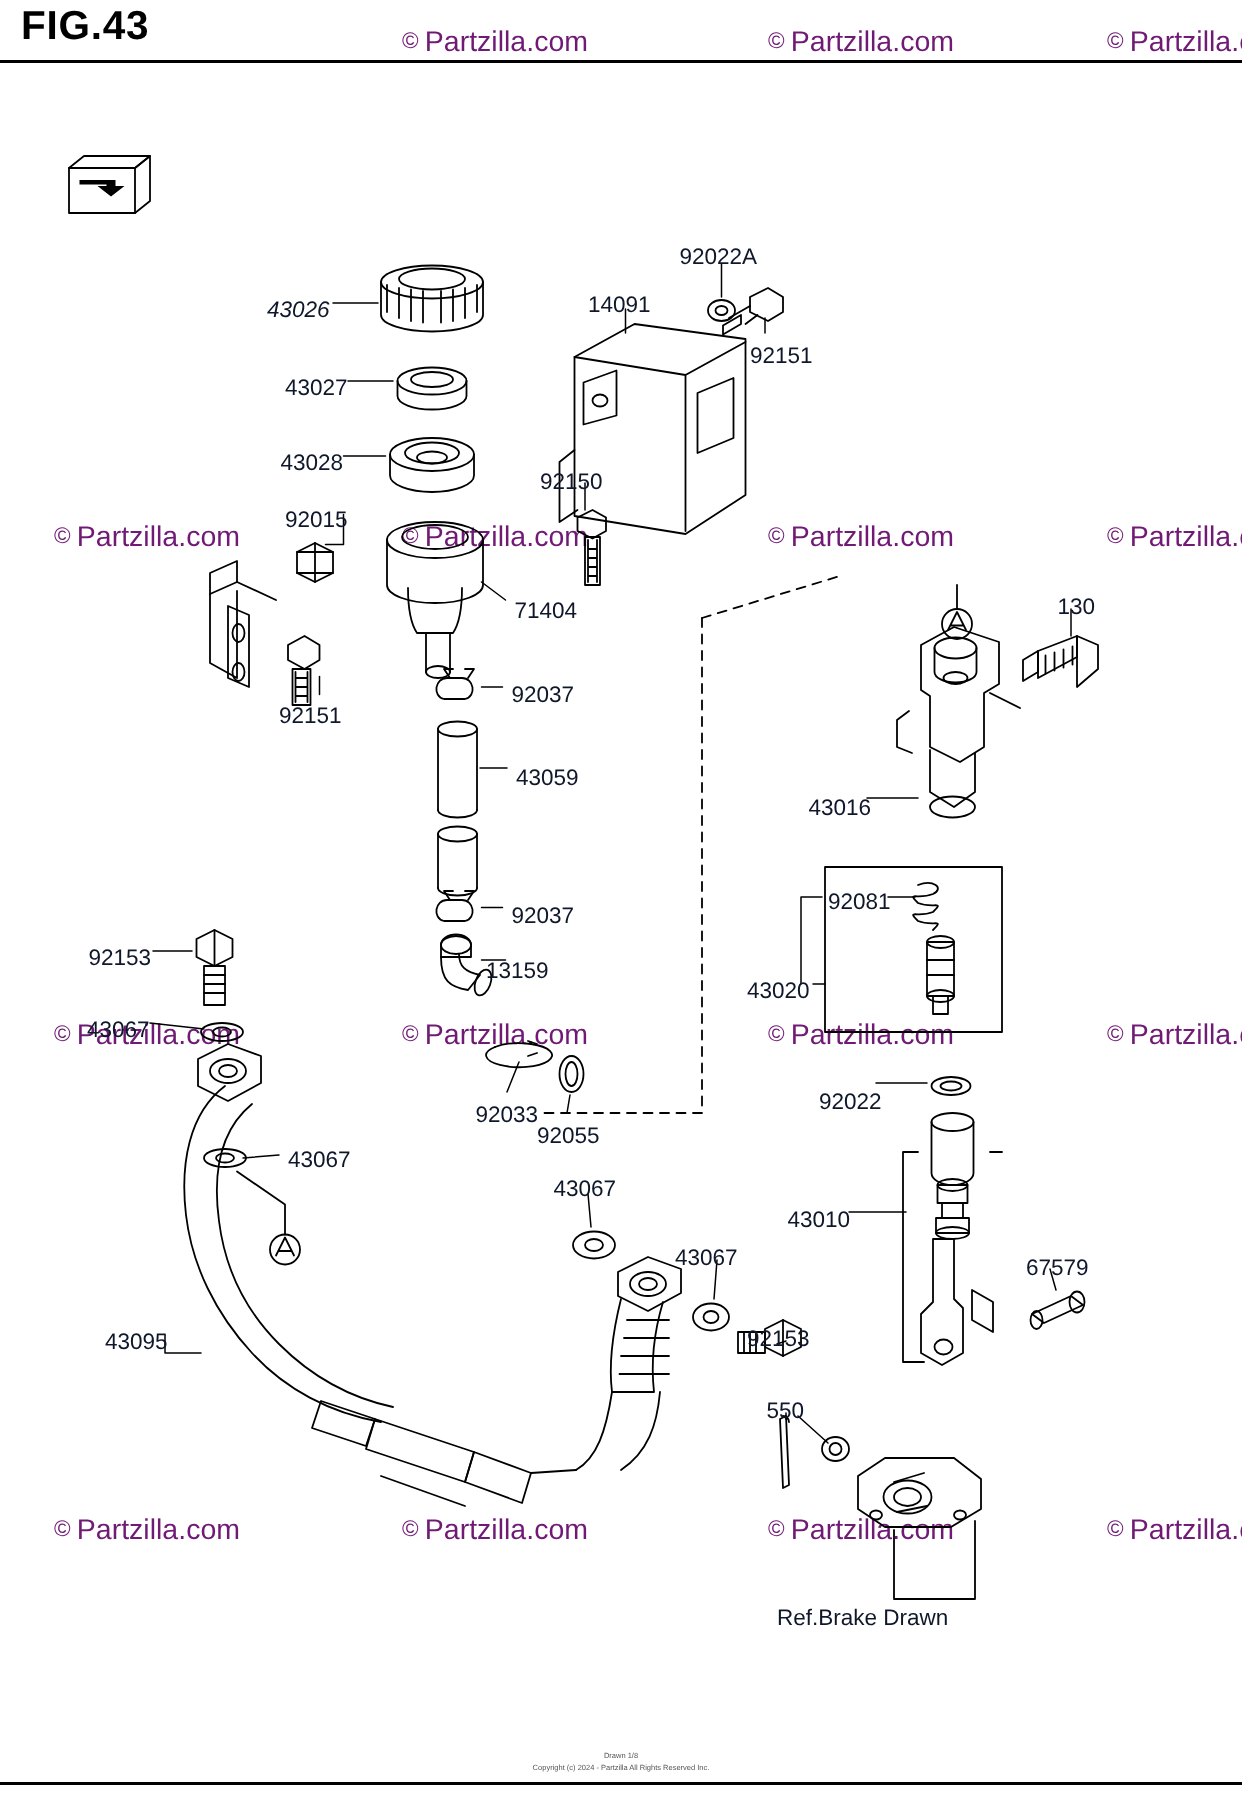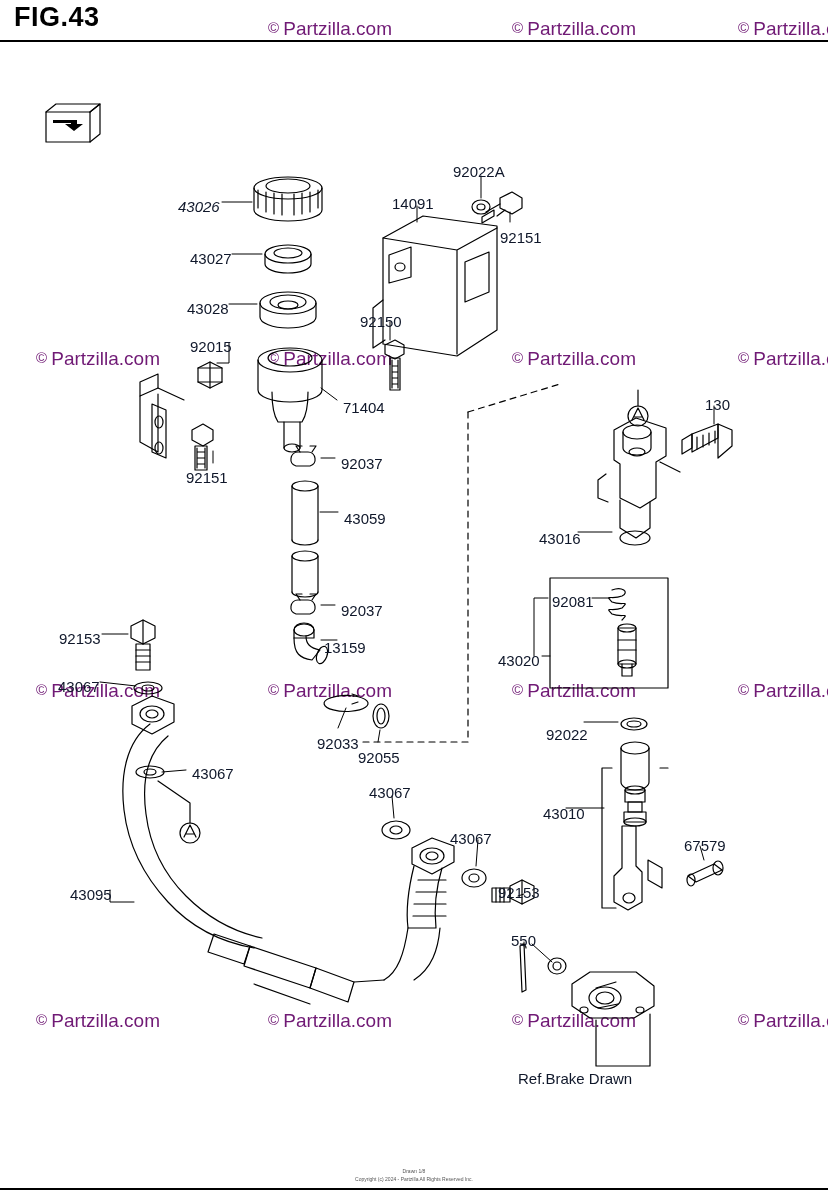--- a/index.html
+++ b/index.html
@@ -411,21 +411,21 @@
       <div class="label" style="left: 344px; top: 510px;">43059</div>
       <div class="label" style="left: 341px; top: 602px;">92037</div>
       <div class="label" style="left: 324px; top: 639px;">13159</div>
       <div class="label" style="left: 317px; top: 735px;">92033</div>
       <div class="label" style="left: 358px; top: 749px;">92055</div>
       <div class="label" style="left: 705px; top: 396px; text-align: right;">130</div>
       <div class="label" style="left: 539px; top: 530px;">43016</div>
       <div class="label" style="left: 552px; top: 593px;">92081</div>
       <div class="label" style="left: 498px; top: 652px;">43020</div>
       <div class="label" style="left: 546px; top: 682px; margin-top: 44px;">92022</div>
-      <div class="label" style="left: 525px; top: 805px; margin-left: 18px;">43010</div>
+      <div class="label" style="left: 525px; top: 805px;">43010</div>
       <div class="label" style="left: 684px; top: 837px;">67579</div>
       <div class="label" style="left: 59px; top: 630px;">92153</div>
       <div class="label" style="left: 58px; top: 678px;">43067</div>
       <div class="label" style="left: 192px; top: 765px;">43067</div>
       <div class="label" style="left: 70px; top: 886px;">43095</div>
       <div class="label" style="left: 369px; top: 784px;">43067</div>
       <div class="label" style="left: 450px; top: 830px;">43067</div>
       <div class="label" style="left: 498px; top: 884px;">92153</div>
       <div class="label" style="left: 511px; top: 932px;">550</div>
     </div>

